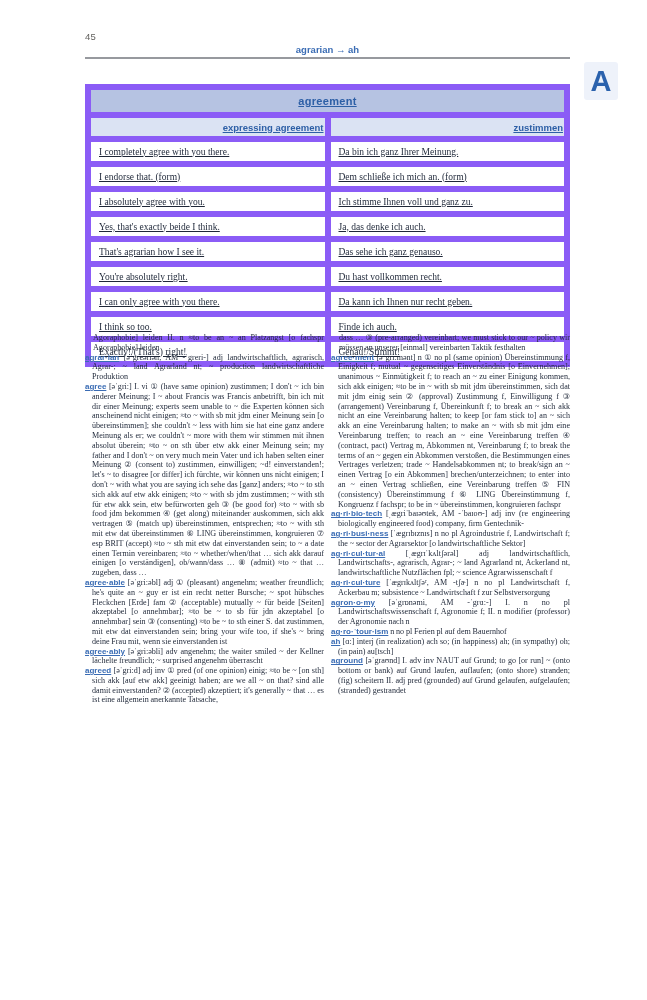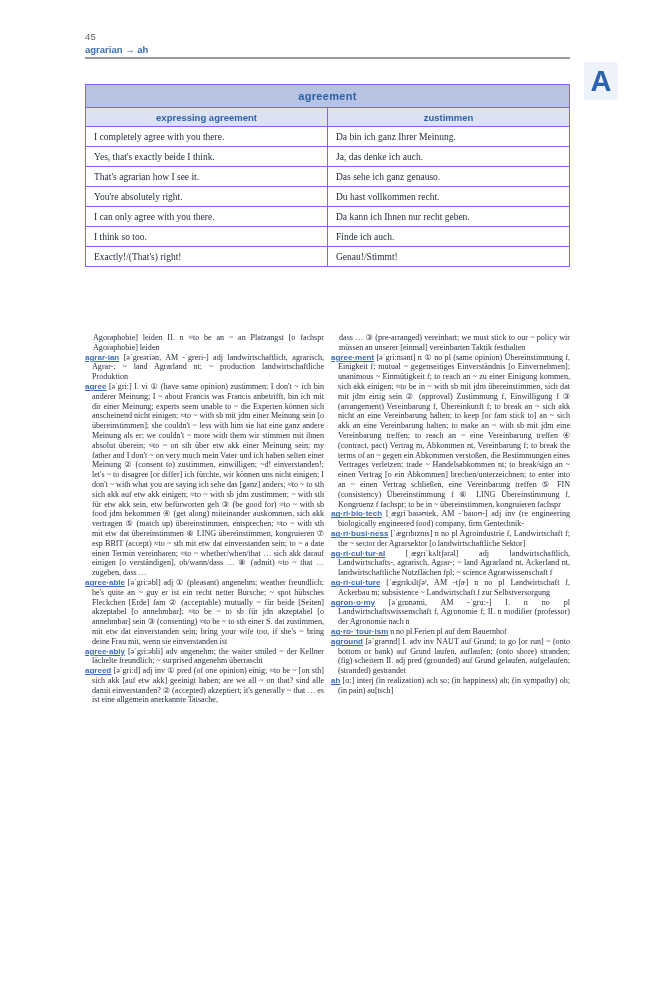--- a/index.html
+++ b/index.html
@@ -7,45 +7,45 @@
     position:relative; width:647px; height:1000px; background:#ffffff;
     font-family:"Liberation Sans", sans-serif; overflow:hidden;
   }
   
   .page-number {
     position:absolute; left:85px; top:31px;
     font-size:9.5px; color:#63625f; letter-spacing:.2px;
   }
   .guide-words {
     position:absolute; left:85px; top:44px; width:485px;
-    text-align:left; font-size:9.5px; font-weight:bold; color:#3a6cb4;
+    text-align:center; font-size:9.5px; font-weight:bold; color:#3a6cb4;
   }
   .header-rule {
     position:absolute; left:85px; top:57px; width:485px; height:2px;
     background:#97999e;
   }
   .letter-tab {
     position:absolute; left:584px; top:62px; width:34px; height:38px;
     display:flex; align-items:center; justify-content:center;
     font-size:29px; font-weight:bold; color:#2b62ad;
     background:#eef2fa; border-radius:3px;
   }
   
   table.agree {
     position:absolute; left:85px; top:84px; width:485px;
     border-collapse:collapse; table-layout:fixed;
   }
-  table.agree th, table.agree td { border:1px solid #8b5cf6; }
+  table.agree th, table.agree td { border:6px solid #8b5cf6;text-decoration:underline; }
   th.t-title {
     background:#b6c3e2; color:#2d5fa6; font-size:11px; font-weight:bold;
     height:20px; text-align:center; letter-spacing:.3px;
   }
   th.t-sub {
     background:#dbe3f3; color:#2d5fa6; font-size:9.5px; font-weight:bold;
-    height:16px; text-align:center;
+    height:16px; text-align:right;
   }
   td.t-cell {
     background:#ffffff; color:#1e2738;
     font-family:"Liberation Serif", serif; font-size:9.5px;
     height:17px; padding:1px 8px 1px 8px; vertical-align:middle;
   }
   
   .dict {
     position:absolute; left:85px; top:333px; width:485px;
     display:flex; gap:7px;
@@ -83,21 +83,29 @@
         <th class="t-sub">zustimmen</th>
       </tr>
     </thead>
     <tbody>
 
   <tr>
     <td class="t-cell">I completely agree with you there.</td>
     <td class="t-cell">Da bin ich ganz Ihrer Meinung.</td>
   </tr>
 
+  <tr>
+    <td class="t-cell">I endorse that. (form)</td>
+    <td class="t-cell">Dem schließe ich mich an. (form)</td>
+  </tr>
 
+  <tr>
+    <td class="t-cell">I absolutely agree with you.</td>
+    <td class="t-cell">Ich stimme Ihnen voll und ganz zu.</td>
+  </tr>
 
   <tr>
     <td class="t-cell">Yes, that's exactly beide I think.</td>
     <td class="t-cell">Ja, das denke ich auch.</td>
   </tr>
 
   <tr>
     <td class="t-cell">That's agrarian how I see it.</td>
     <td class="t-cell">Das sehe ich ganz genauso.</td>
   </tr>
@@ -149,19 +157,19 @@
   <p class="entry"><span class="head">ag·ri·busi·ness</span><span> [ˈægrɪbɪznɪs] n no pl Agroindustrie f, Landwirtschaft f; the ~ sector der Agrarsektor [o landwirtschaftliche Sektor]</span></p>
 
   <p class="entry"><span class="head">ag·ri·cul·tur·al</span><span> [ˌægrɪˈkʌltʃərəl] adj landwirtschaftlich, Landwirtschafts-, agrarisch, Agrar-; ~ land Agrarland nt, Ackerland nt, landwirtschaftliche Nutzflächen fpl; ~ science Agrarwissenschaft f</span></p>
 
   <p class="entry"><span class="head">ag·ri·cul·ture</span><span> [ˈægrɪkʌltʃəʳ, AM -tʃɚ] n no pl Landwirtschaft f, Ackerbau m; subsistence ~ Landwirtschaft f zur Selbstversorgung</span></p>
 
   <p class="entry"><span class="head">agron·o·my</span><span> [əˈgrɒnəmi, AM -ˈgrɑː-] I. n no pl Landwirtschaftswissenschaft f, Agronomie f; II. n modifier (professor) der Agronomie nach n</span></p>
 
   <p class="entry"><span class="head">ag·ro·ˈtour·ism</span><span> n no pl Ferien pl auf dem Bauernhof</span></p>
 
+  <p class="entry"><span class="head">ah</span><span> [ɑː] interj (in realization) ach so; (in happiness) ah; (in sympathy) oh; (in pain) au[tsch]</span></p>
+
   <p class="entry"><span class="head">aground</span><span> [əˈgraʊnd] I. adv inv NAUT auf Grund; to go [or run] ~ (onto bottom or bank) auf Grund laufen, auflaufen; (onto shore) stranden; (fig) scheitern II. adj pred (grounded) auf Grund gelaufen, aufgelaufen; (stranded) gestrandet</span></p>
-
-  <p class="entry"><span class="head">ah</span><span> [ɑː] interj (in realization) ach so; (in happiness) ah; (in sympathy) oh; (in pain) au[tsch]</span></p>
 </div>
   </div>
 
 </div>
 
 </body></html>

